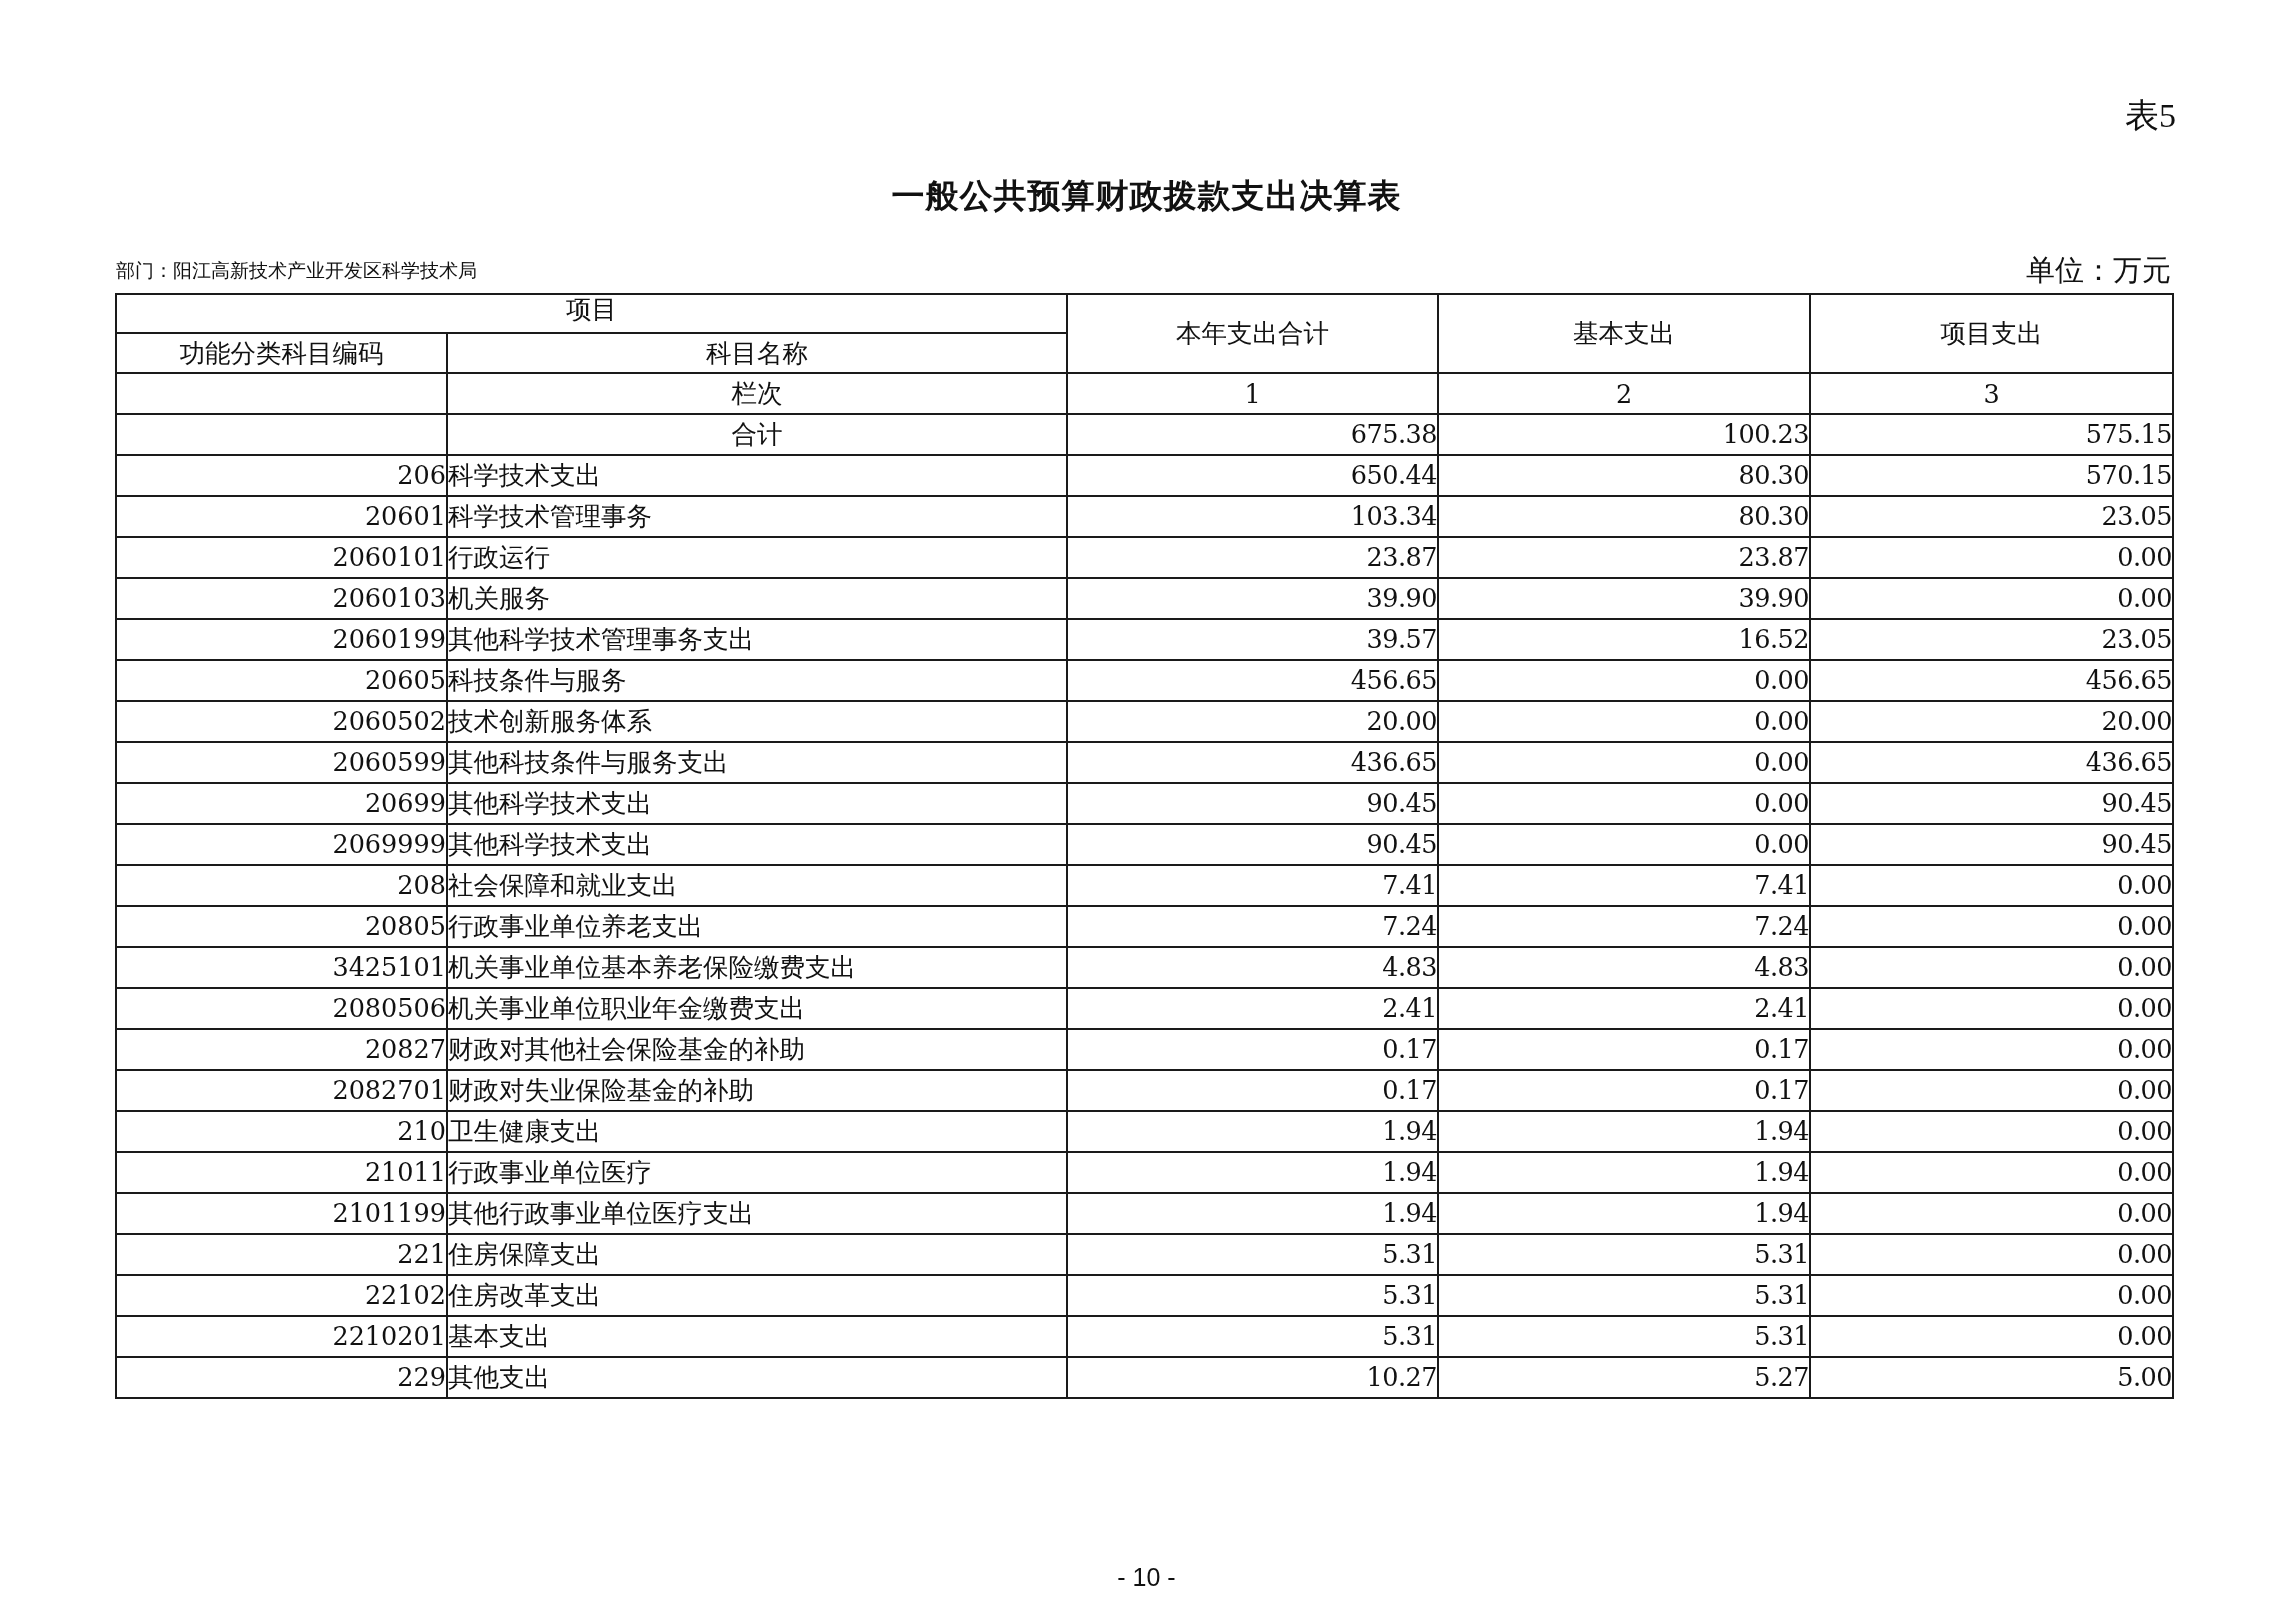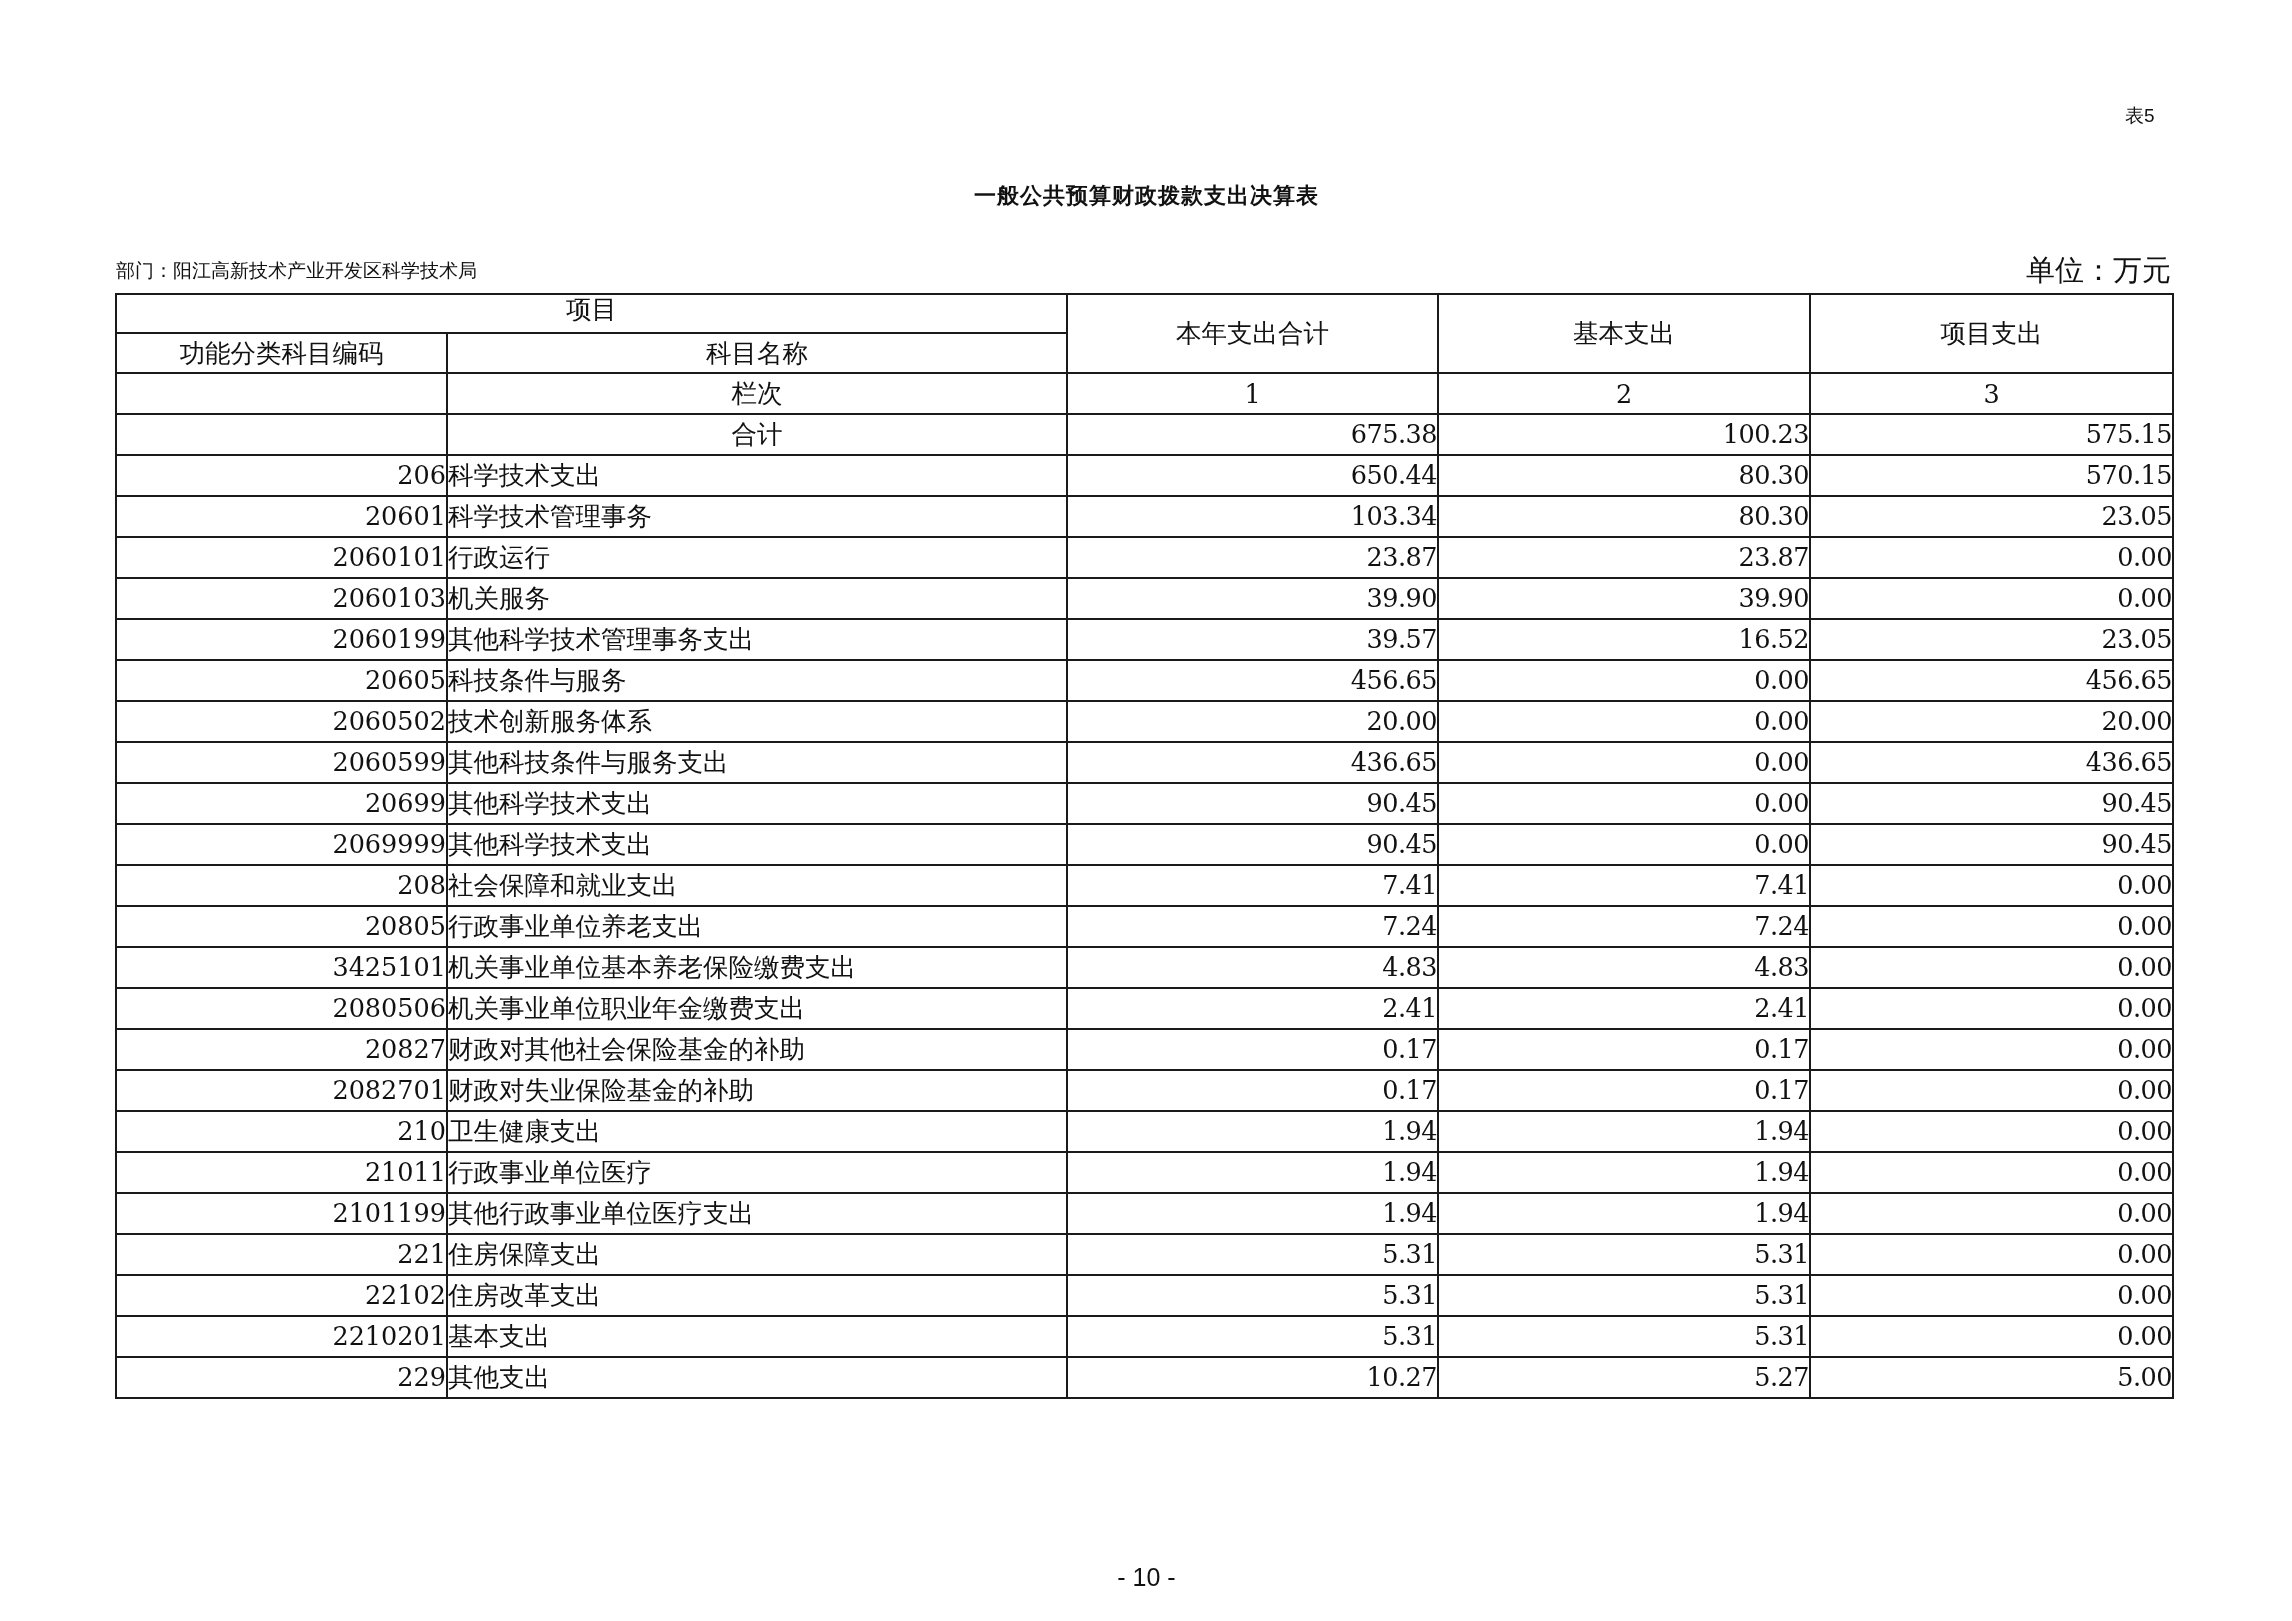--- a/index.html
+++ b/index.html
@@ -1,26 +1,26 @@
 <!DOCTYPE html>
 <html><head>
 <meta charset="utf-8">
 <style>
   html, body { margin: 0; padding: 0; background: #ffffff; }
   body {
     width: 2293px; height: 1621px; position: relative; overflow: hidden;
     font-family: "DejaVu Serif", "Liberation Serif", serif; color: #111111;
   }
   .table-no {
-    position: absolute; left: 2125px; top: 96px; font-size: 19px; line-height: 39px;
-    font-family: Liberation Sans, sans-serif;
+    position: absolute; left: 2125px; top: 96px; font-size: 34px; line-height: 39px;
+    font-family: Liberation Serif, serif;
   }
   .title {
     position: absolute; left: 0; width: 2293px; top: 173px; text-align: center;
-    font-size: 22px; font-weight: bold; line-height: 45px;
+    font-size: 33px; font-weight: bold; line-height: 45px;
     font-family: "DejaVu Sans", sans-serif; letter-spacing: 1px;
   }
   .dept {
     position: absolute; left: 116px; top: 251px; font-size: 19px; line-height: 39px;
   }
   .unit {
     position: absolute; right: 122px; top: 251px; font-size: 29px; line-height: 39px;
   }
   table.fin {
     position: absolute; left: 115px; top: 293px; width: 2058px;

